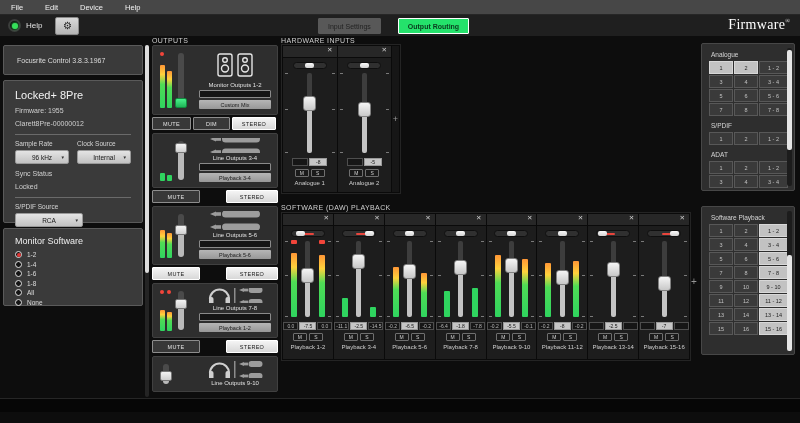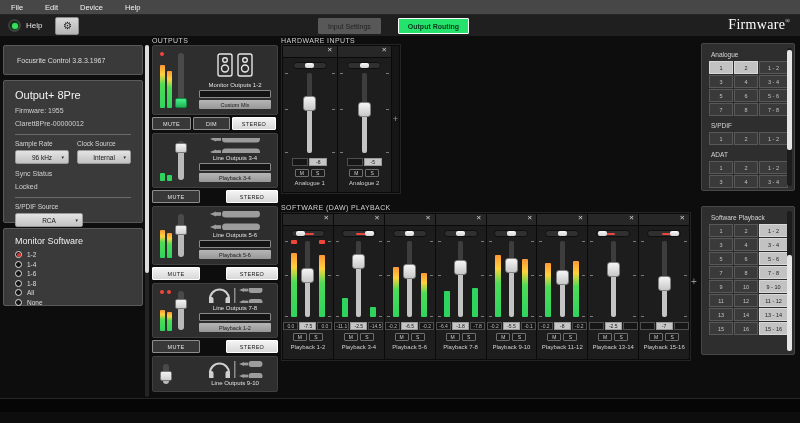--- a/index.html
+++ b/index.html
@@ -138,21 +138,21 @@
       <span>Firmware</span><sup>®</sup>
     </div>
   </div>
 
   <div class="main">
 
     <div class="side-box" id="side-version">
       <span>Focusrite Control 3.8.3.1967</span>
     </div>
     <div class="side-box" id="side-device">
-      <div class="dev-name">Output+ 8Pre</div>
+      <div class="dev-name">Locked+ 8Pre</div>
       <div class="dev-line">Firmware: 1955</div>
       <div class="dev-line">Clarett8Pre-00000012</div>
       <div class="side-hr"></div>
       <div class="sel-row">
         <div class="sel-col">
           <div class="sel-label">Sample Rate</div>
           <div class="select">
             <span>96 kHz</span>
             <span class="car">▼</span>
           </div>

